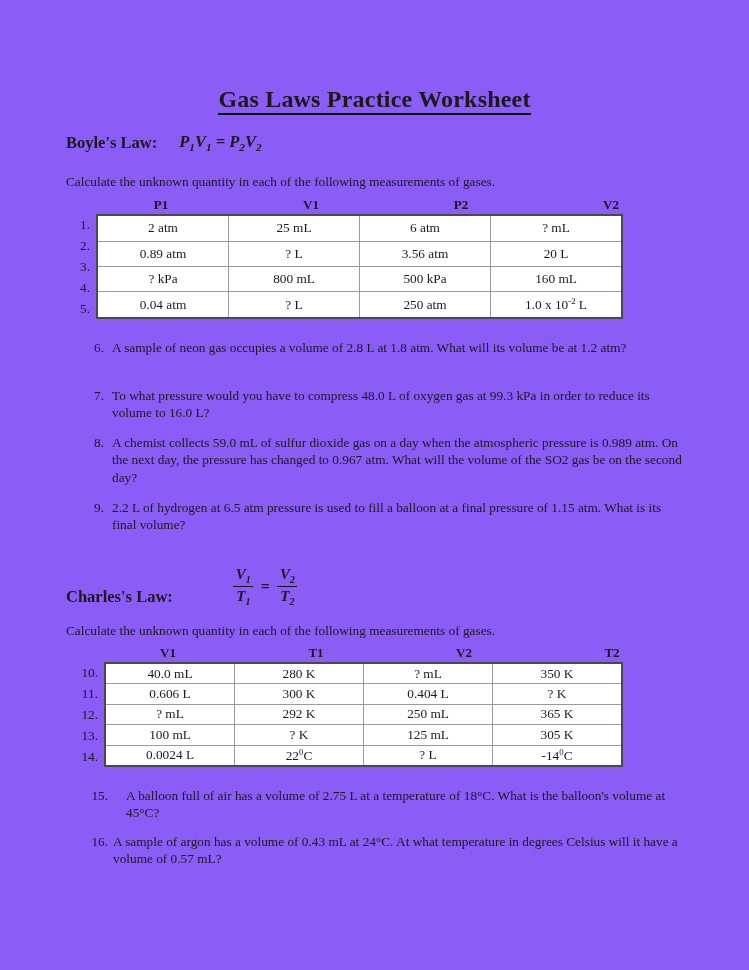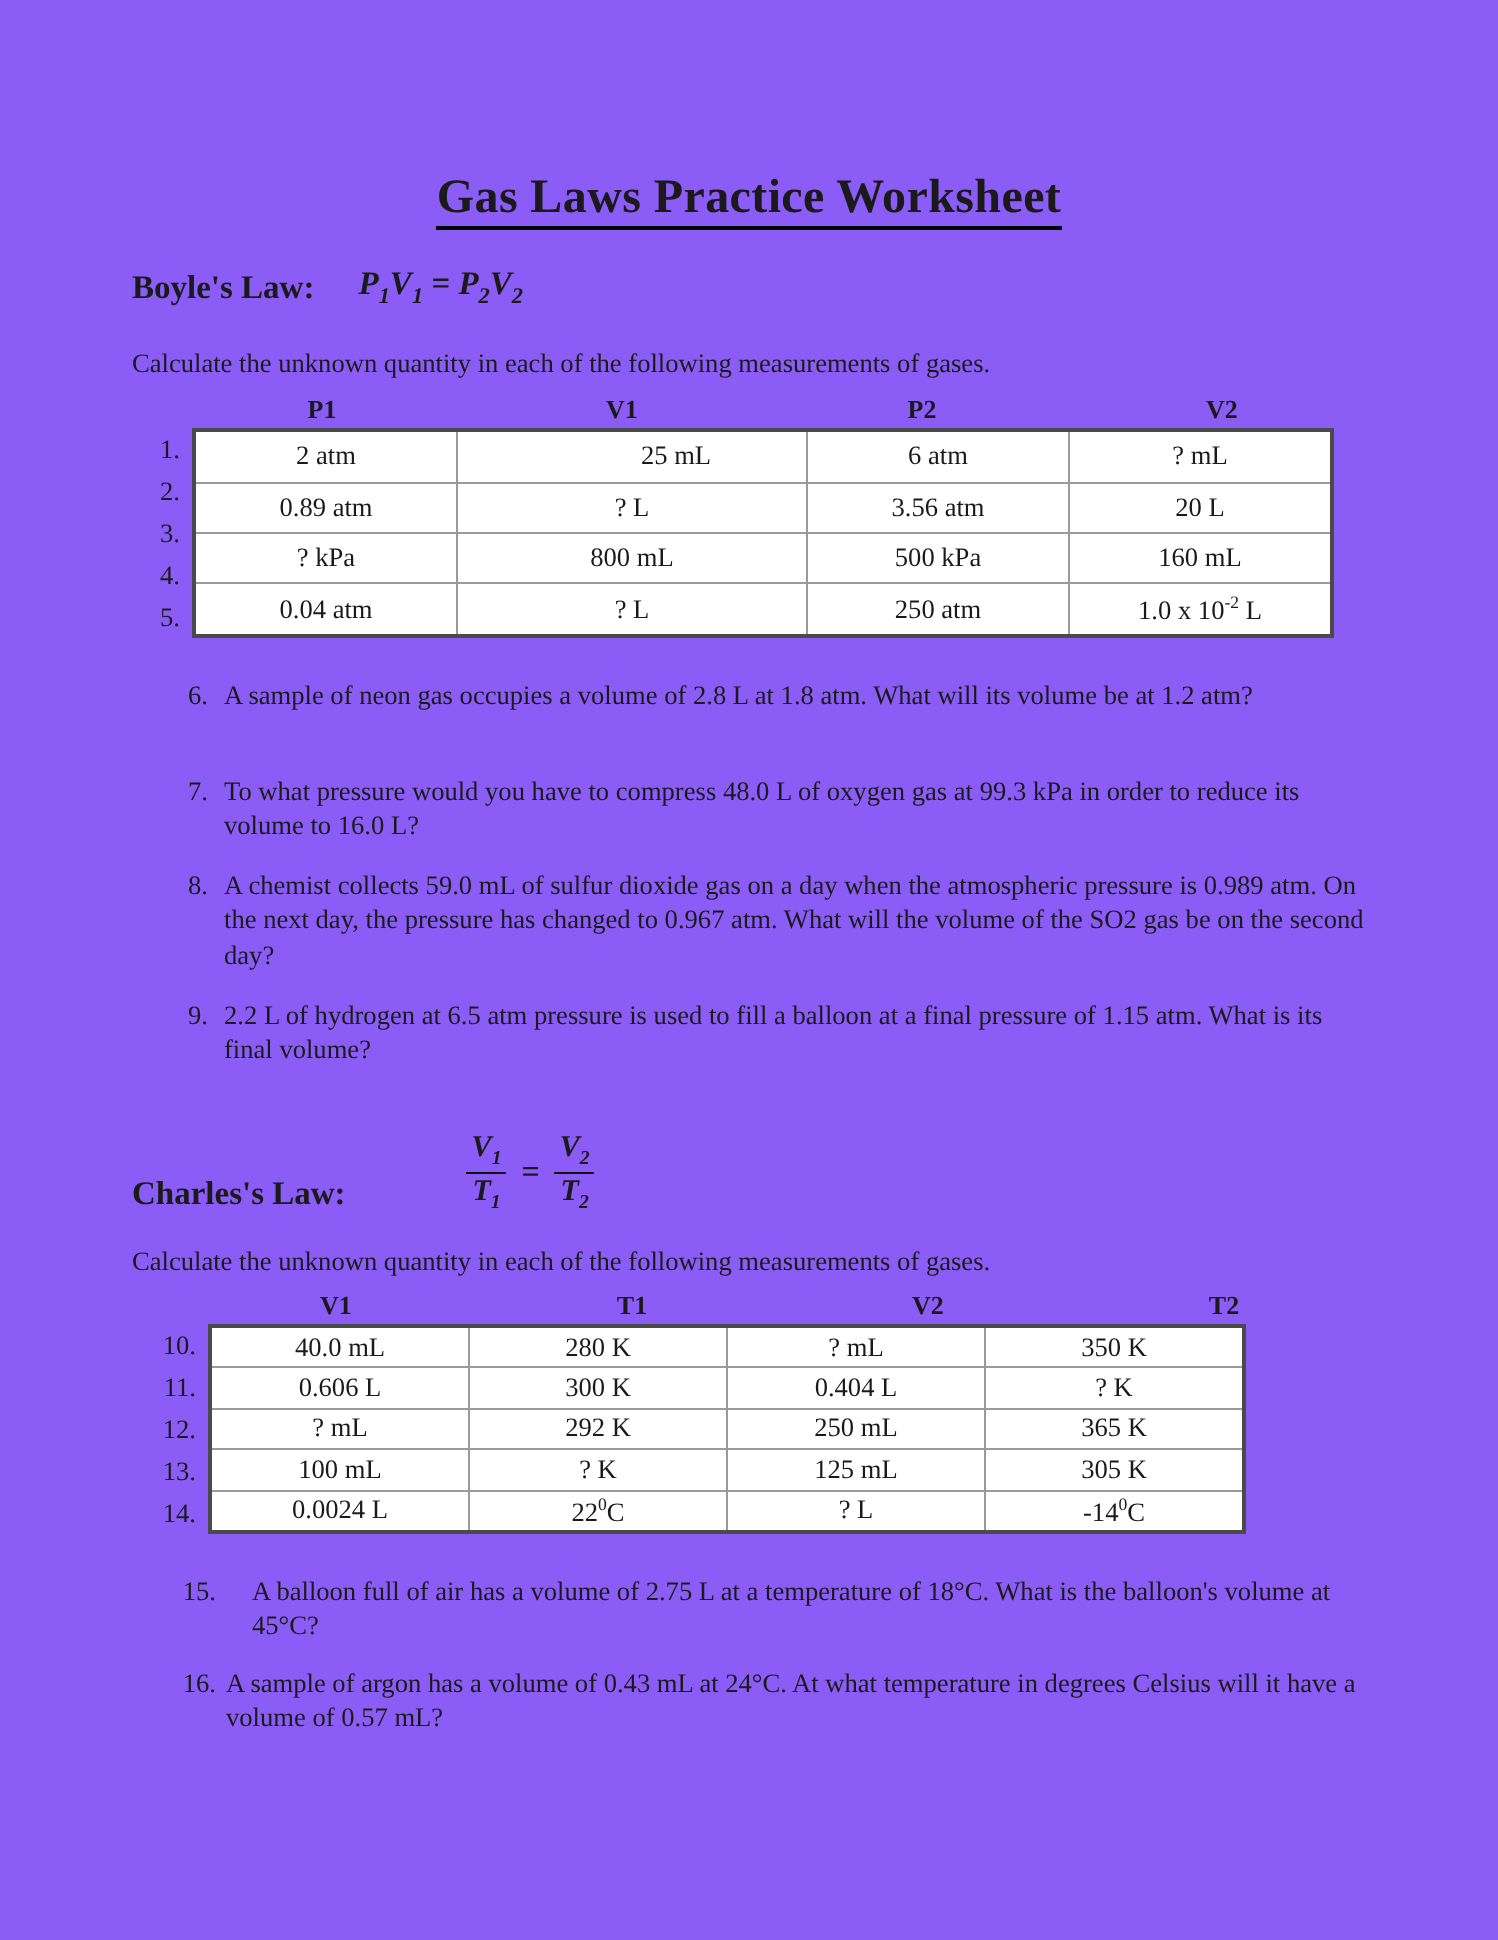--- a/index.html
+++ b/index.html
@@ -194,21 +194,21 @@
         <div class="rn" style="height:21px;">1.</div>
         <div class="rn" style="height:21px;">2.</div>
         <div class="rn" style="height:21px;">3.</div>
         <div class="rn" style="height:21px;">4.</div>
         <div class="rn" style="height:21px;">5.</div>
       </div>
       <table class="data">
         <tbody>
             <tr>
           <td style="width:130px;">2 atm</td>
-          <td style="width:130px;padding-left:44px;">25 mL</td>
+          <td style="width:130px;">25 mL</td>
           <td style="width:130px;">6 atm</td>
           <td style="width:130px;">? mL</td>
         </tr>
         <tr>
           <td>0.89 atm</td>
           <td>? L</td>
           <td>3.56 atm</td>
           <td>20 L</td>
         </tr>
         <tr>

